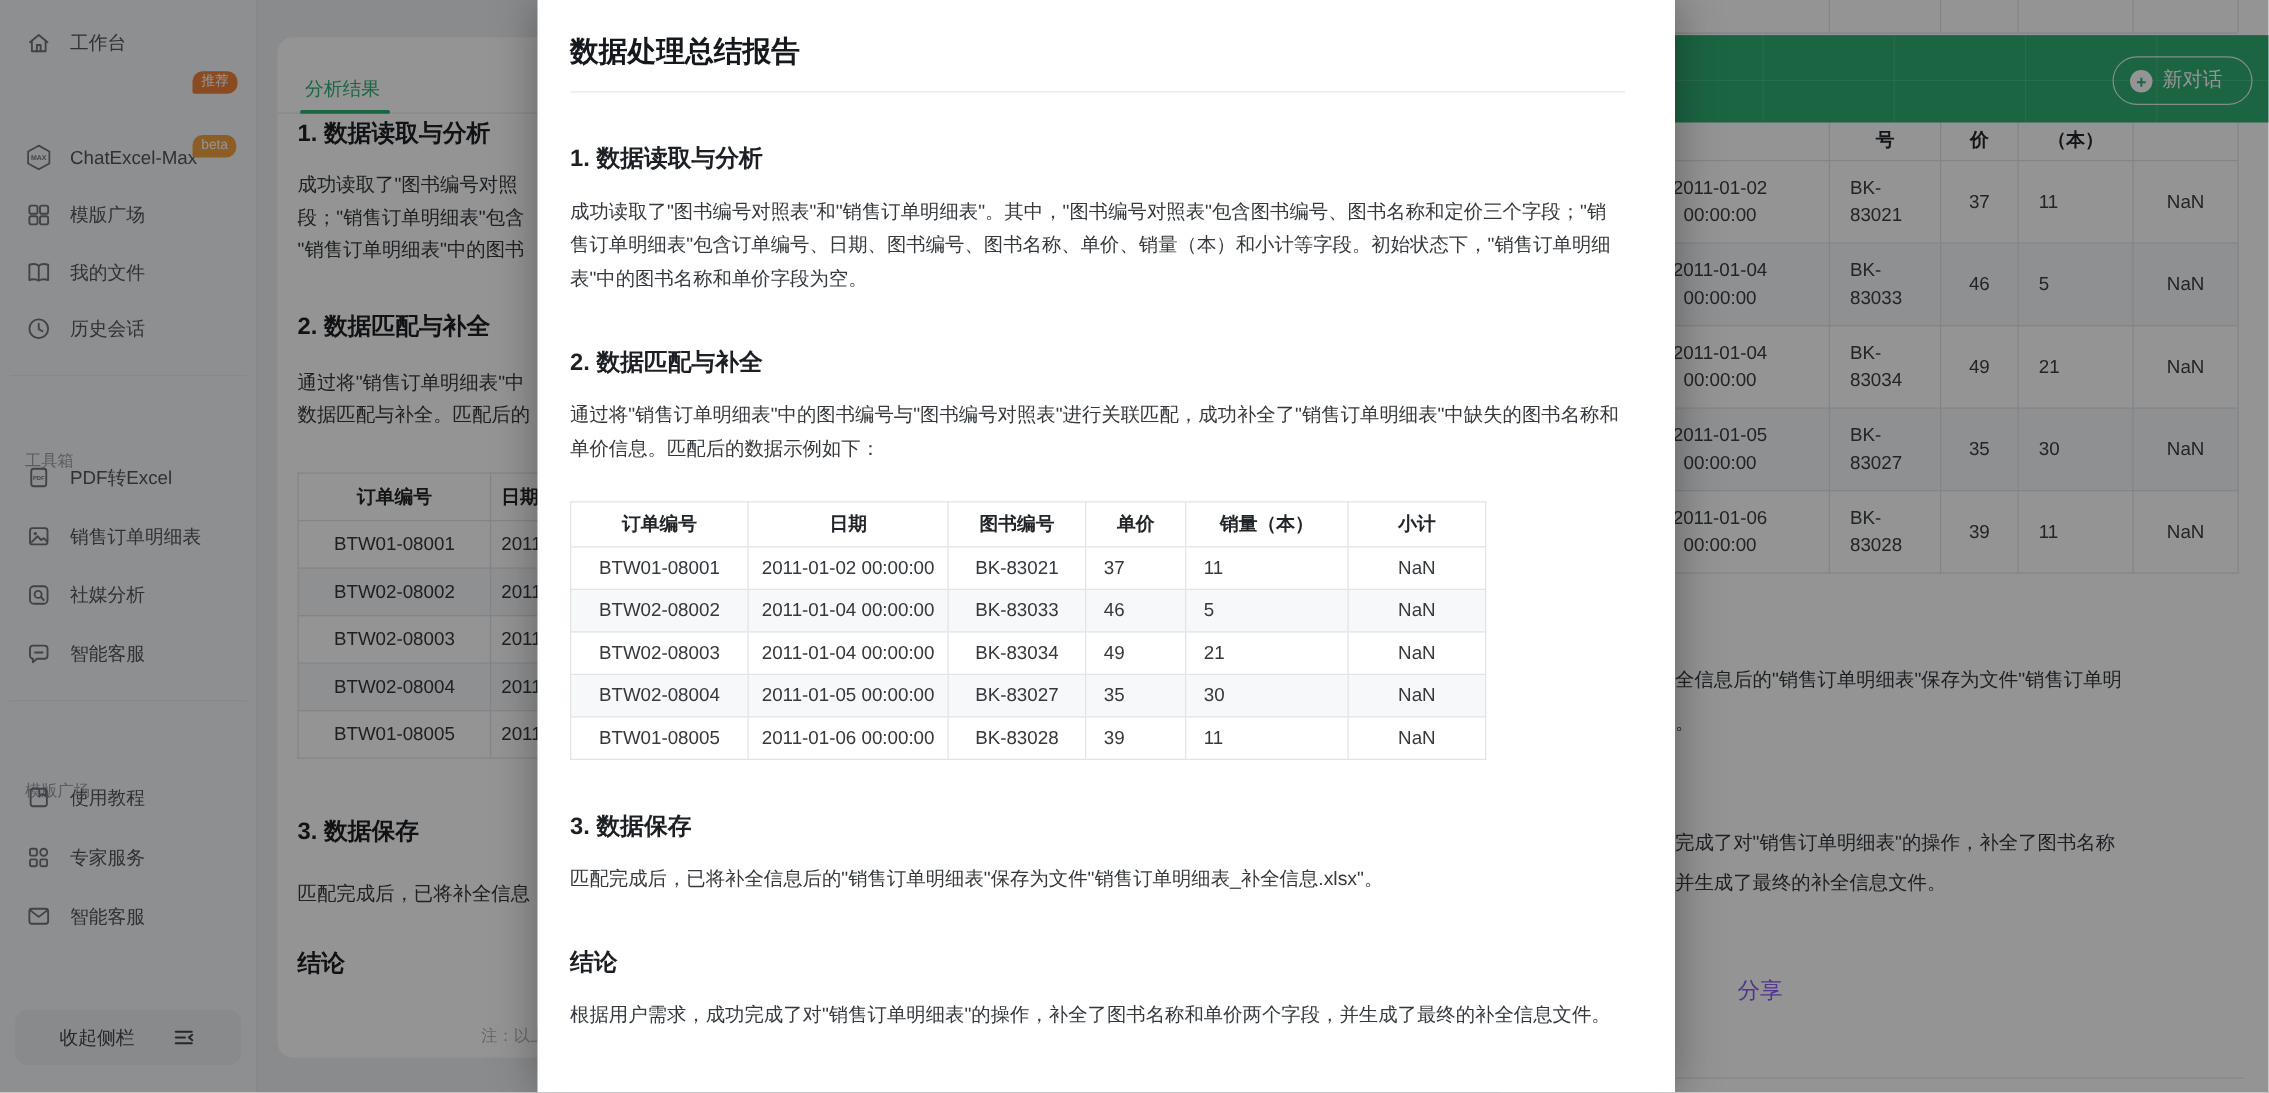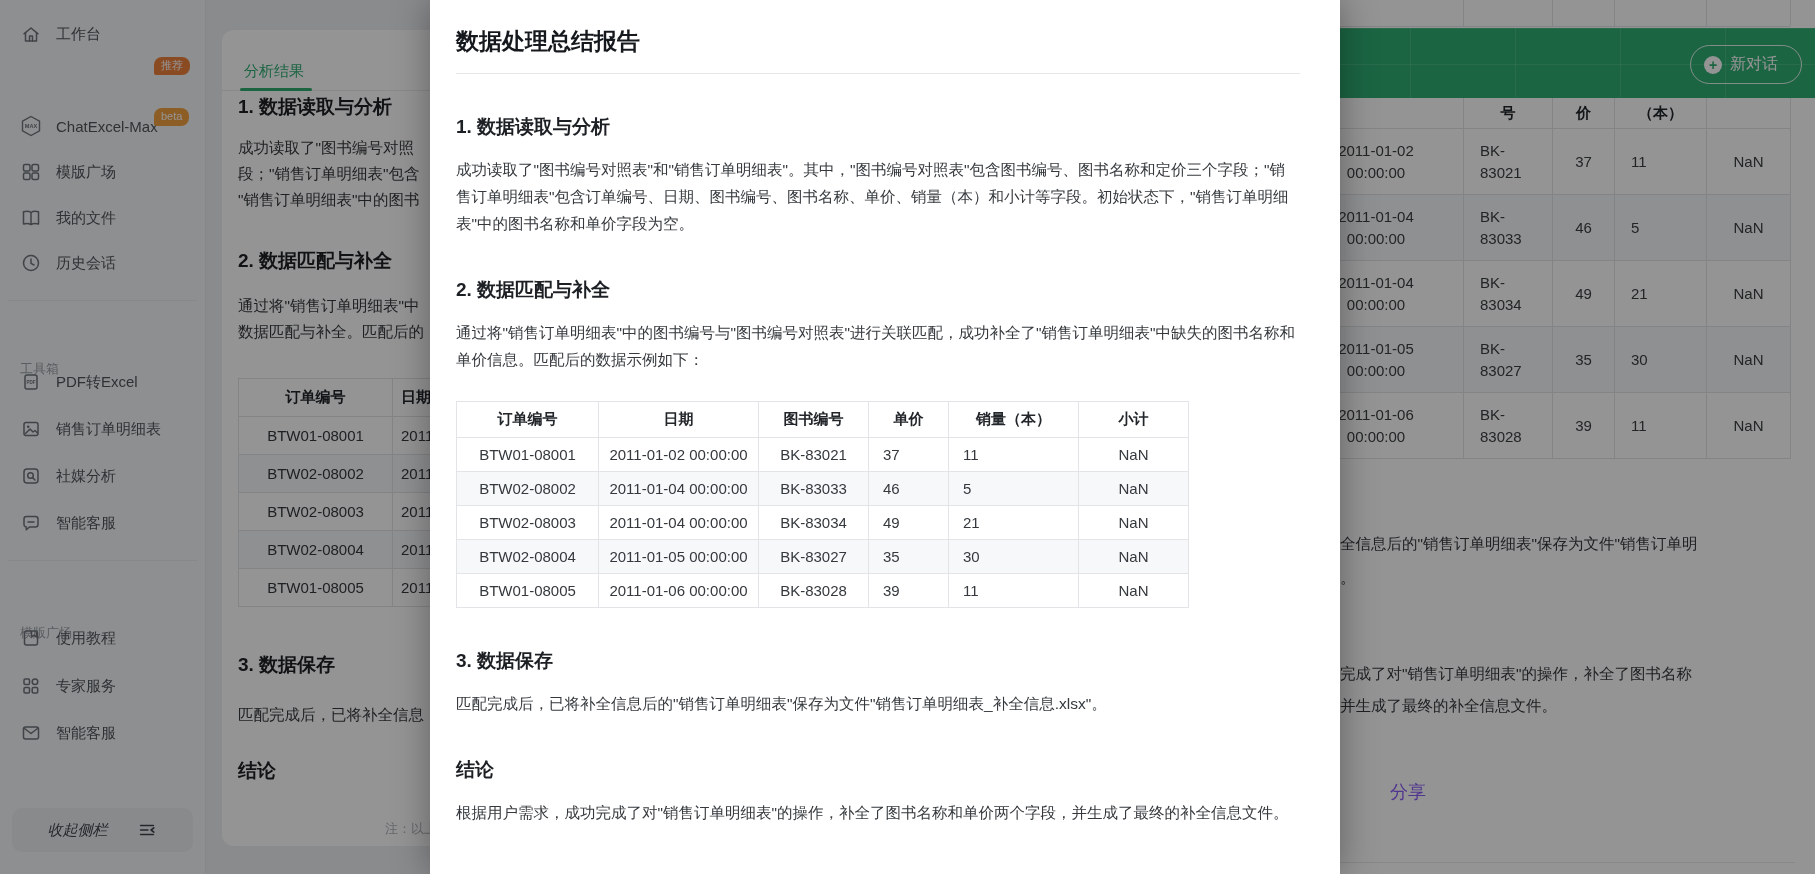--- a/index.html
+++ b/index.html
@@ -10,21 +10,21 @@
   .nav-item{position:absolute;left:8px;right:8px;height:40px;display:flex;align-items:center;gap:14px;
     padding-left:12px;border-radius:8px;color:#51565c;font-size:15px;cursor:pointer;box-sizing:border-box;}
   .nav-item.active{background:#ffffff;left:4px;right:4px;height:44px;color:#23272d;font-weight:bold;}
   .nico{width:22px;height:22px;display:flex;align-items:center;justify-content:center;flex:none;}
   .sec-label{position:absolute;left:20px;font-size:13px;color:#9ba1a8;margin-top:44px;}
   .sb-div{position:absolute;left:8px;right:8px;height:1px;background:#e8eaed;}
   .badge{position:absolute;font-size:11px;line-height:15px;color:#fff;padding:1px 7px 2px;border-radius:8px 8px 8px 2px;z-index:2;}
   .badge-pro{left:154px;top:57px;background:#f0813c;}
   .badge-beta{left:154px;top:108px;background:#f1a03f;}
   .collapse-btn{position:absolute;left:12px;right:12px;top:808px;height:44px;background:#eceef2;border-radius:10px;
-    display:flex;align-items:center;justify-content:center;gap:28px;font-size:15px;color:#3f444a;cursor:pointer;font-style:italic;}
+    display:flex;align-items:center;justify-content:center;gap:28px;font-size:15px;color:#3f444a;cursor:pointer;}
   
   .left-card{position:absolute;left:222px;top:30px;width:560px;height:816px;background:#fff;border-radius:12px;overflow:hidden;}
   .tab{position:absolute;left:22px;top:32px;font-size:15px;color:#2fae74;cursor:pointer;}
   .tab-underline{position:absolute;left:18px;top:58px;width:72px;height:3px;background:#2fae74;border-radius:2px;}
   .tab-border{position:absolute;left:0;right:0;top:60px;height:1px;background:#ececec;}
   .lfrag{position:absolute;left:16px;white-space:nowrap;}
   .lh{font-size:19px;font-weight:bold;color:#1c1f23;}
   .lp{font-size:15.5px;color:#35393d;}
   .lnote{font-size:13px;color:#adb2b8;}
   .ltab{position:absolute;left:16px;top:348px;border-collapse:collapse;font-size:15px;color:#35393d;background:#fff;}

